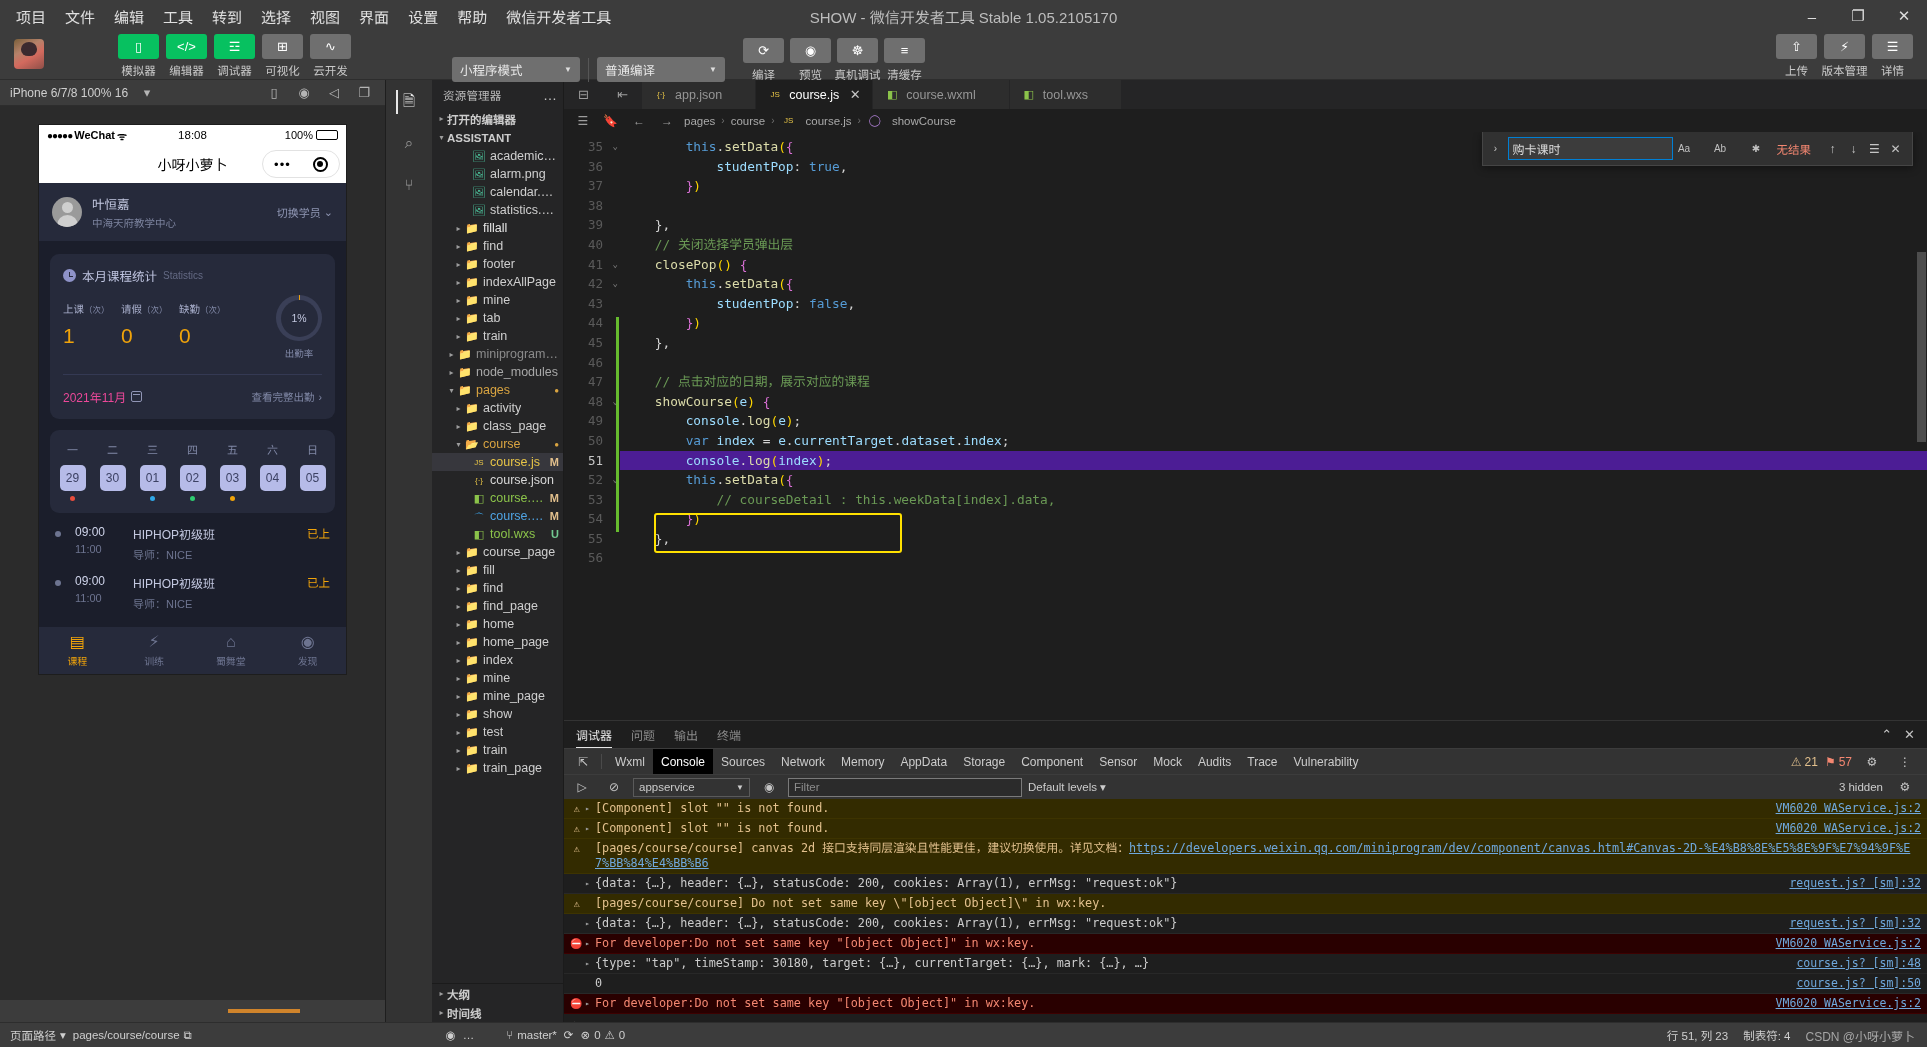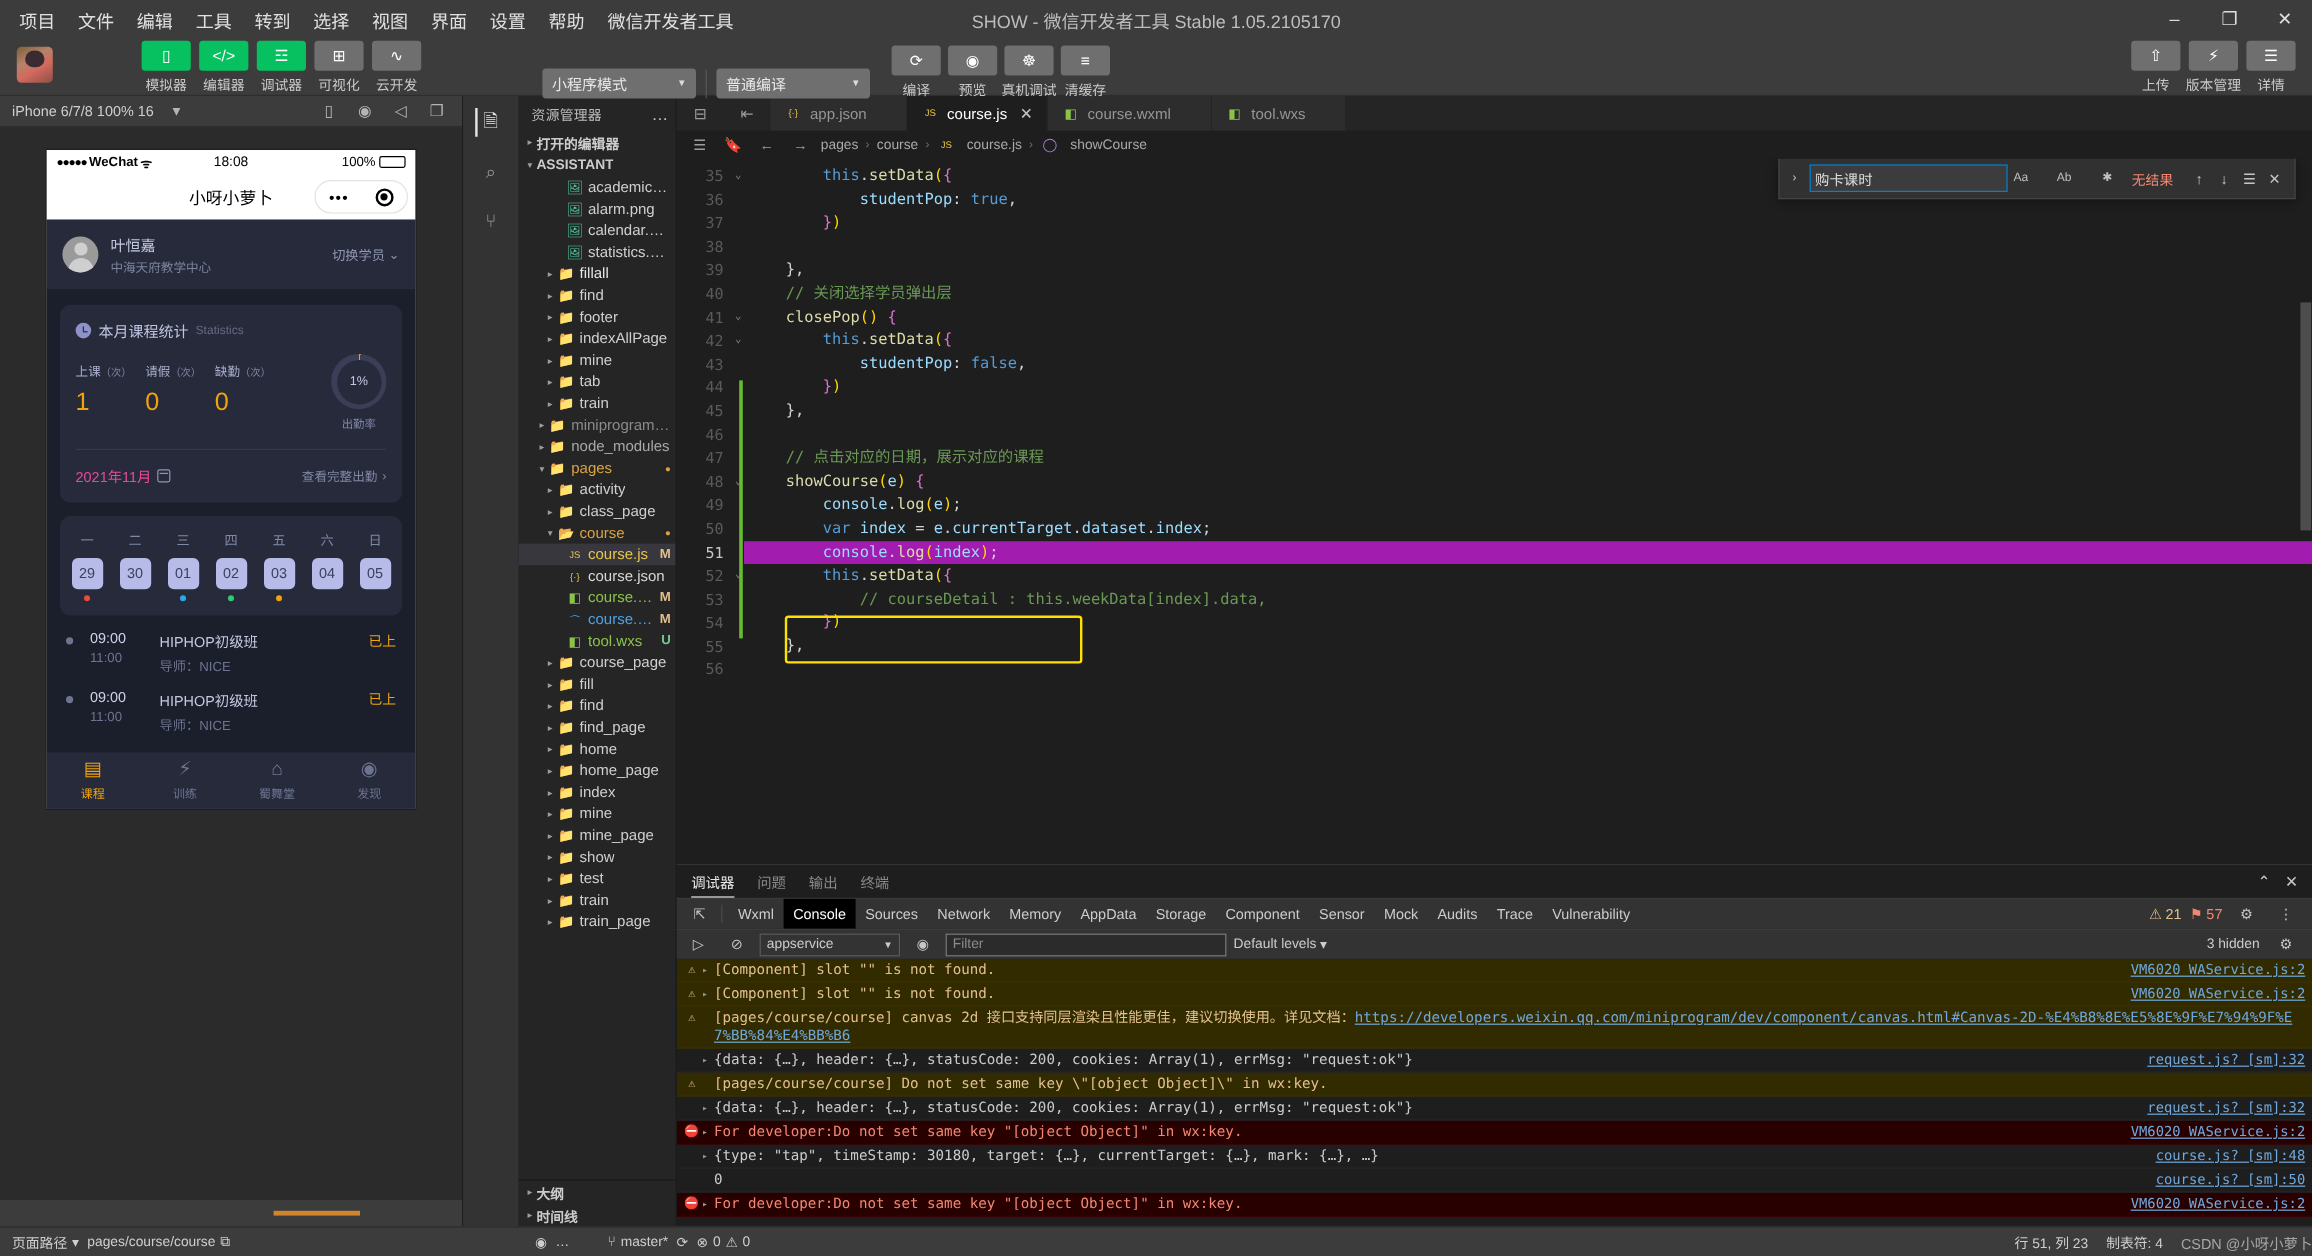--- a/index.html
+++ b/index.html
@@ -182,21 +182,21 @@
   .bread .bi { width: 22px; text-align:center; color:#9d9d9d; font-size:12px;}
   .bread .sep { color: #6f6f6f; font-size: 10px; }
   .code-wrap { flex: 1; display: flex; min-height: 0; position: relative; overflow: hidden; background: #1e1e1e;}
   .gutter { width: 56px; flex: none; text-align: right; padding-top: 5px; color: #5a5a5a; font-size: 12.5px;
             font-family: "DejaVu Sans Mono", monospace; }
   .gl { height: 19.6px; line-height: 19.6px; padding-right: 17px; position: relative;}
   .gl .fold { position: absolute; right: 2px; color: #8a8a8a; font-size: 9px; }
   .code { flex: 1; padding-top: 5px; font-family: "DejaVu Sans Mono", monospace; font-size: 12.8px;
           color: #d4d4d4; white-space: pre; position: relative; min-width:0; overflow:hidden;}
   .cl { height: 19.6px; line-height: 19.6px; padding-left: 4px; }
-  .cl.cur { background: #a21caf; }
+  .cl.cur { background: #4c1d95; }
   .kw { color: #569cd6; } .fn { color: #dcdcaa; } .cm { color: #6a9955; } .pn { color: #d4d4d4; }
   .vr { color: #9cdcfe; }
   .br1 { color: #ffd700; } .br2 { color: #da70d6; } .bl { color: #569cd6;}
   .chg-bar { position: absolute; left: 52px; width: 3px; background: #66bb2e; }
   .hl-box { position: absolute; border: 2px solid #ffe100; border-radius: 3px; pointer-events: none; }
 
   
   .find-widget {
     position: absolute; right: 14px; top: 0; height: 34px; background: #313131;
     border: 1px solid #454545; border-top: none; display: flex; align-items: center;
@@ -241,21 +241,21 @@
   .c-arrow { width: 10px; flex: none; color: #9a9a9a; font-size: 8px; }
   .c-text { flex: 1; word-break: break-all; white-space: normal;}
   .c-src { color: #6fa8dc; margin-left: auto; padding-left: 10px; flex: none; text-decoration: underline; font-size: 11.5px;}
   .c-link { color: #6fa8dc; text-decoration: underline; }
   .prompt { color: #888; padding: 3px 8px; font-size: 12px; }
 
   
   .statusbar { height: 25px; background: #3c3c3c; display: flex; align-items: center; color: #cfcfcf; font-size: 11.5px; flex:none; border-top:1px solid #2d2d2d;}
   .sb-l { display: flex; align-items: center; gap: 7px; padding-left: 10px; }
   .sb-seg { display: flex; align-items: center; gap: 4px; }
-  .sb-r { margin-left: auto; display: flex; align-items: center; gap: 15px; }
+  .sb-r { margin-left: auto; display: flex; align-items: center; gap: 15px; padding-right: 12px; }
   .sb-wm { color: #a6a6a6; font-size: 12px; }
   .scroll-v { position: absolute; right: 0; top: 0; bottom: 0; width: 11px; }
   .scroll-thumb { position: absolute; right: 1px; width: 9px; background: #4d4d4d; border-radius: 0; }
 </style>
 </head>
 <body>
 
 <div class="app">
 
   <div class="titlebar">

